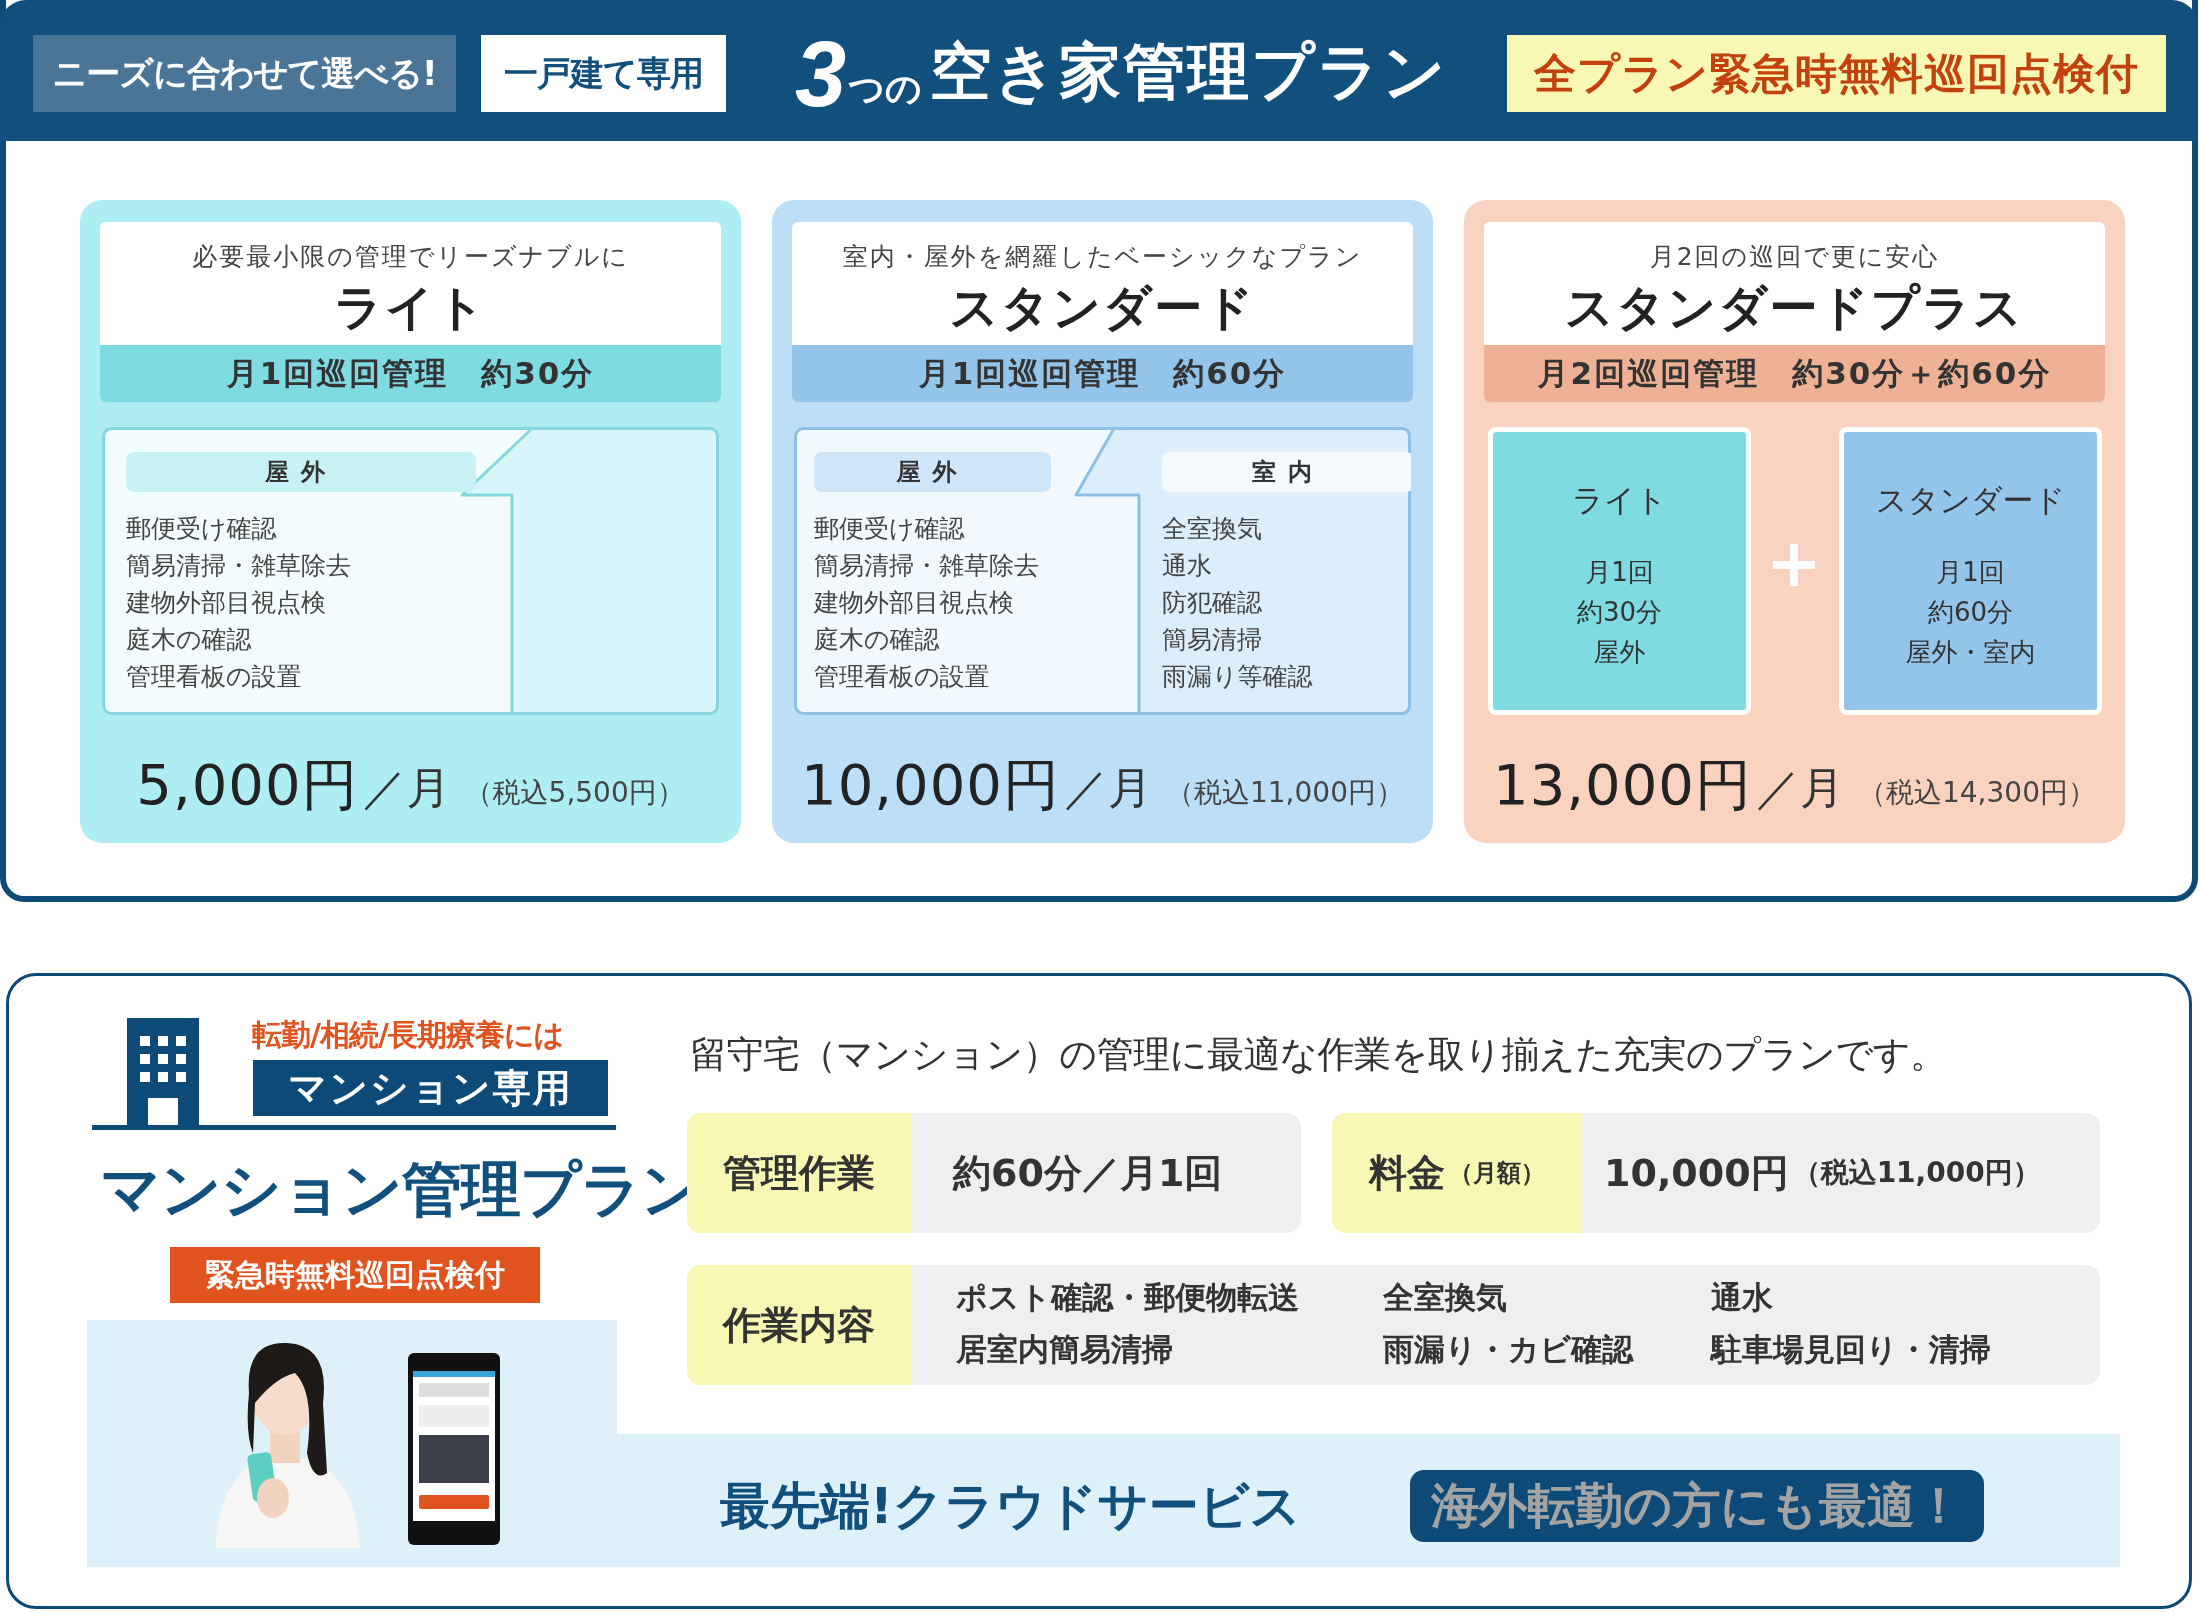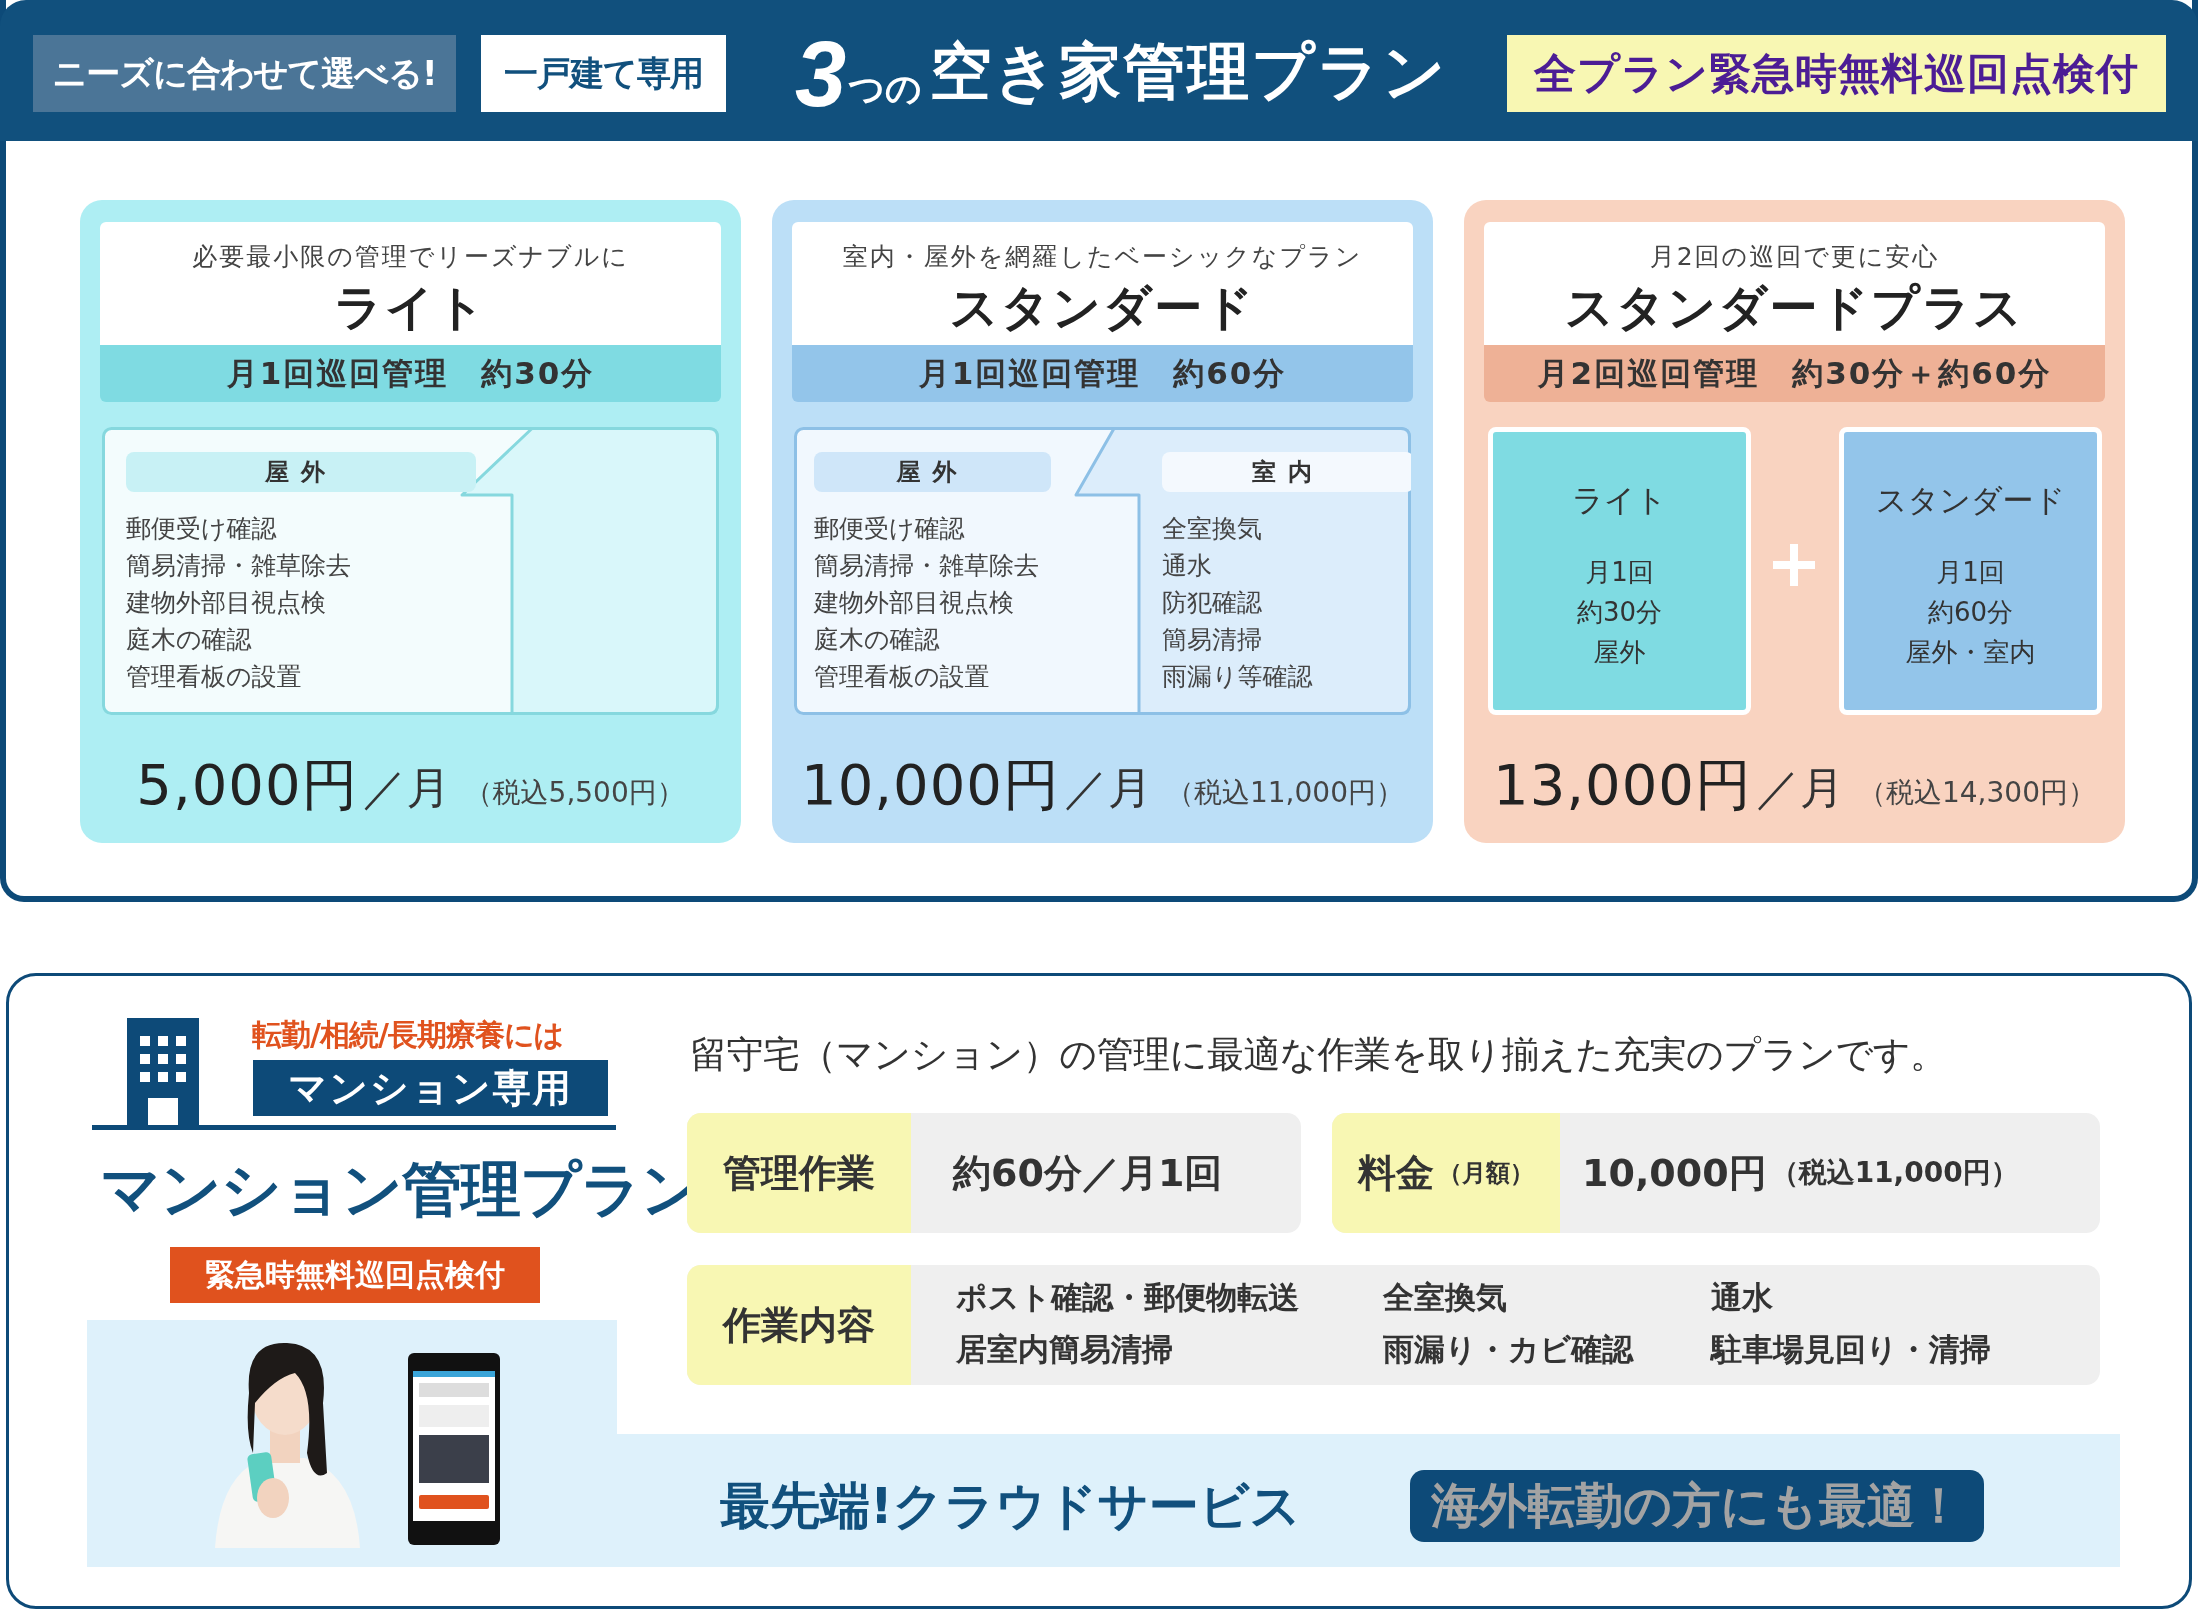--- a/index.html
+++ b/index.html
@@ -5,21 +5,21 @@
   * { box-sizing: border-box; margin: 0; padding: 0; }
   body { width: 2200px; height: 1612px; background: #ffffff; font-family: "DejaVu Sans", "Liberation Sans", sans-serif; color: #333; position: relative; overflow: hidden; }
   .abs { position: absolute; }
 
   
   #top-panel { left: 0; top: 0; width: 2198px; height: 902px; border: 6px solid #0d4a78; border-top: none; border-radius: 0 0 24px 24px; background: #fff; }
   #top-header { left: 0; top: 0; width: 2198px; height: 141px; background: #11507d; border-radius: 26px 26px 0 0; }
   .hdr-badge { position: absolute; top: 35px; height: 77px; display: flex; align-items: center; justify-content: center; font-weight: bold; white-space: nowrap; }
   #badge-needs { left: 33px; width: 423px; background: #4b7597; color: #fff; font-size: 34px; letter-spacing: -1px; }
   #badge-house { left: 481px; width: 245px; background: #fff; color: #11507d; font-size: 34px; letter-spacing: -1px; }
-  #badge-free { left: 1507px; width: 659px; background: #f8f7b3; color: #4c1d95; font-size: 42px; letter-spacing: 1px; }
+  #badge-free { left: 1507px; width: 659px; background: #f8f7b3; color: #c2410c; font-size: 42px; letter-spacing: 1px; }
   #main-title { left: 795px; top: 20px; height: 100px; color: #fff; font-weight: bold; display: flex; align-items: flex-end; white-space: nowrap; }
   #main-title .num { font-size: 92px; font-style: italic; line-height: 92px; font-family: "Liberation Sans", sans-serif; }
   #main-title .small { font-size: 36px; margin: 0 8px 6px 2px; }
   #main-title .big { font-size: 62px; margin-bottom: 6px; letter-spacing: 2px; }
 
   
   .plan { position: absolute; top: 200px; width: 661px; height: 643px; border-radius: 22px; }
   .plan .title-box { position: absolute; left: 20px; top: 22px; width: 621px; height: 123px; background: #fff; border-radius: 6px 6px 0 0; text-align: center; }
   .plan .tagline { position: absolute; left: 0; right: 0; top: 18px; font-size: 25px; color: #444; letter-spacing: 2px; }
   .plan .name { position: absolute; left: 0; right: 0; top: 54px; font-size: 48px; font-weight: bold; color: #222; letter-spacing: 2px; }
@@ -69,21 +69,21 @@
   #intro-text { left: 690px; top: 1030px; font-size: 37px; color: #333; white-space: nowrap; letter-spacing: -0.5px; }
 
   .info-box { position: absolute; height: 120px; border-radius: 14px; background: #efefef; overflow: hidden; display: flex; }
   .info-box .lab { background: #f8f7b3; display: flex; align-items: center; justify-content: center; font-size: 38px; font-weight: bold; color: #333; height: 100%; white-space: nowrap; }
   .info-box .val { display: flex; align-items: center; padding-left: 42px; font-size: 38px; font-weight: bold; color: #333; white-space: nowrap; }
   .info-box .lab small { font-size: 24px; margin-left: 4px; }
   .info-box .val small { font-size: 28px; margin-left: 4px; }
   #box-work { left: 687px; top: 1113px; width: 614px; }
   #box-work .lab { width: 224px; }
   #box-fee { left: 1332px; top: 1113px; width: 768px; }
-  #box-fee .lab { width: 228px; }
+  #box-fee .lab { width: 250px; }
   #box-fee .val { padding-left: 22px; }
   #box-tasks { left: 687px; top: 1265px; width: 1413px; height: 120px; }
   #box-tasks .lab { width: 224px; }
   .task-grid { position: relative; flex: 1; }
   .task { position: absolute; font-size: 31px; font-weight: bold; color: #333; white-space: nowrap; }
 </style>
 </head>
 <body>
 
 <div id="top-panel" class="abs"></div>

